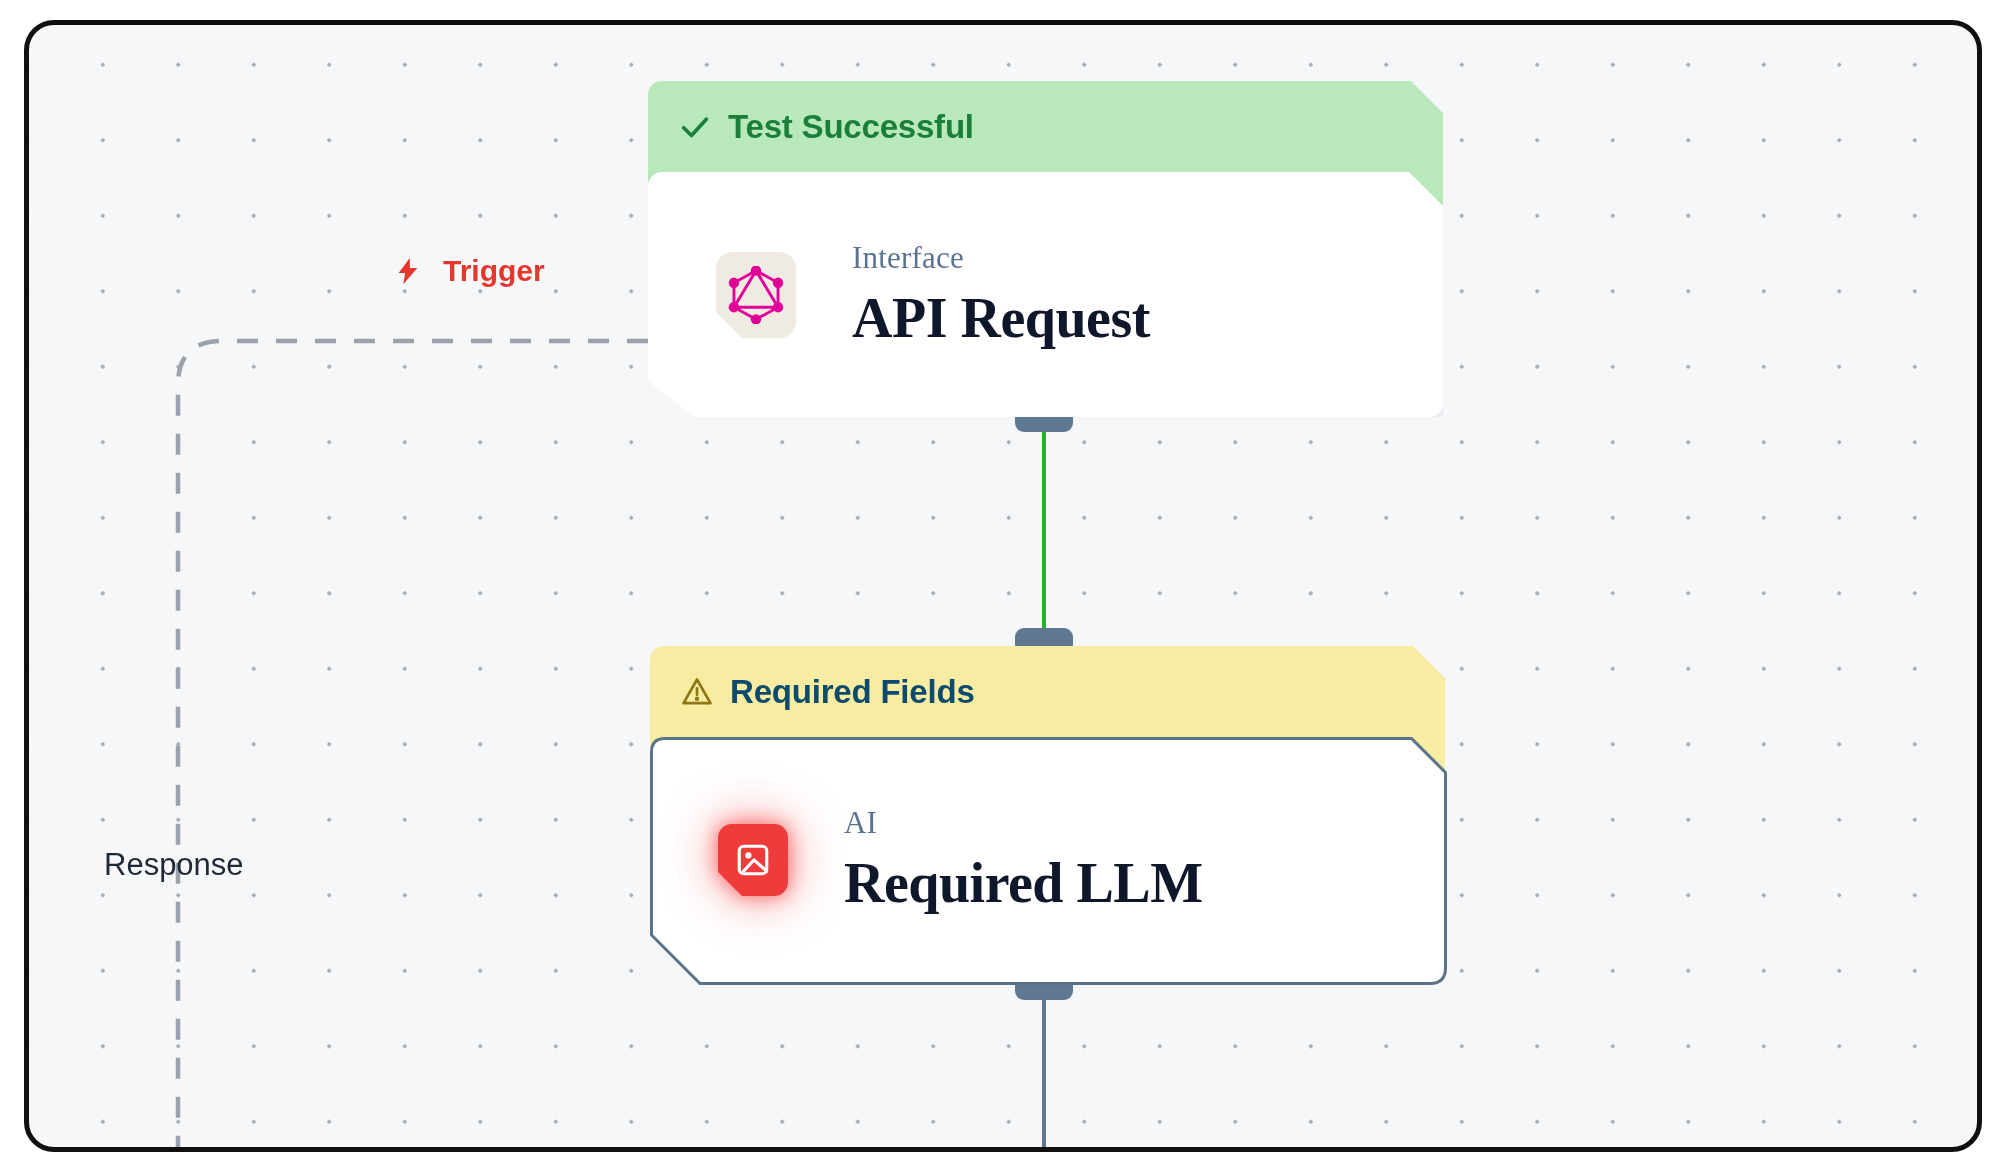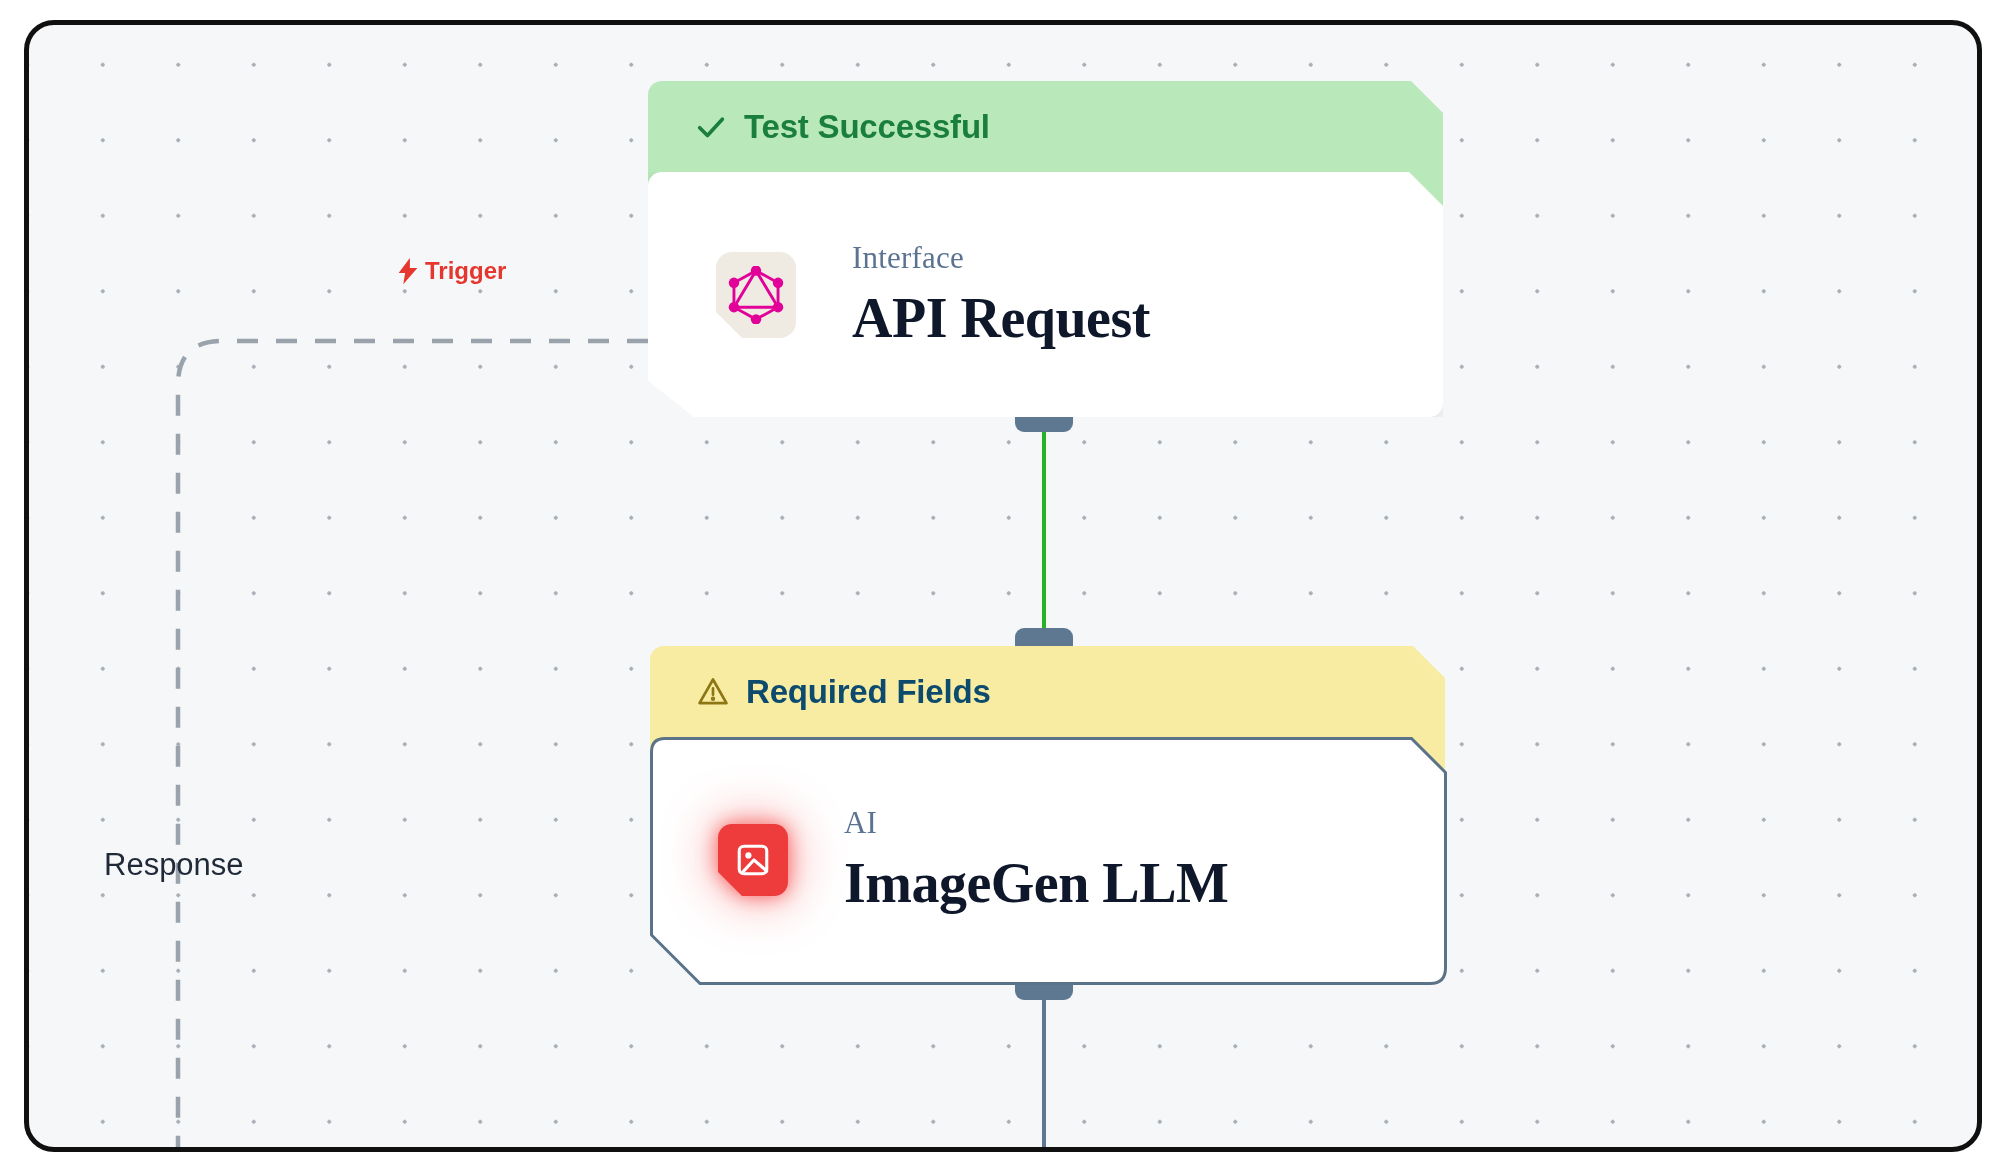--- a/index.html
+++ b/index.html
@@ -9,34 +9,34 @@
   
   .canvas{position:absolute;left:24px;top:20px;width:1948px;height:1122px;
     border:5px solid #101010;border-radius:30px;background-color:#f5f7f9;
     background-image:radial-gradient(circle,#a7aeb6 1.7px,transparent 1.9px);
     background-size:75.5px 75.5px;background-position:36px 2px;}
 
   .edge-layer{position:absolute;left:0;top:0;width:2000px;height:1169px;pointer-events:none;}
 
   
   .edge-label{position:absolute;display:flex;align-items:center;white-space:nowrap;}
-  .trigger-label{left:393px;top:254px;color:#e5372e;font-size:24px;font-weight:700;gap:2px;}
+  .trigger-label{left:393px;top:254px;color:#e5372e;font-size:30px;font-weight:700;gap:20px;}
   .trigger-label .bolt{width:30px;height:34px;display:inline-block;}
   .response-label{left:104px;top:847px;color:#1f2937;font-size:31px;font-weight:400;}
 
   
   .node{position:absolute;width:795px;}
   .node-api{left:648px;top:81px;height:350px;}
   .node-ai{left:650px;top:646px;height:360px;}
 
   .banner{position:absolute;left:0;top:0;width:100%;height:131px;
     border-radius:14px 0 0 0;
     clip-path:polygon(0 0,calc(100% - 32px) 0,100% 32px,100% 100%,0 100%);
     display:flex;align-items:flex-start;}
-  .banner-inner{height:91px;display:flex;align-items:center;gap:16px;padding-left:46px;
+  .banner-inner{height:91px;display:flex;align-items:center;gap:16px;padding-left:30px;
     font-size:33px;font-weight:600;letter-spacing:-0.2px;}
   .banner-green{background:#b9e8ba;}
   .banner-green .banner-inner{color:#1a7f3c;}
   .banner-yellow{background:#f8eca3;}
   .banner-yellow .banner-inner{color:#0c4a6e;}
   .banner-icon{width:34px;height:34px;flex:0 0 auto;}
 
   .card{position:absolute;left:0;top:91px;width:795px;height:245px;background:#ffffff;
     border-radius:14px;
     clip-path:polygon(0 0,calc(100% - 34px) 0,100% 34px,100% 100%,46px 100%,0 calc(100% - 36px));
@@ -151,16 +151,16 @@
       <div class="badge-red">
         <svg viewBox="0 0 48 48" width="44" height="44" fill="none" stroke="#ffffff" stroke-width="3.4" stroke-linecap="round" stroke-linejoin="round">
           <rect x="9" y="9" width="30" height="30" rx="5"></rect>
           <circle cx="19" cy="19" r="3.4" fill="#ffffff" stroke="none"></circle>
           <path d="M13 37 L25 24 L39 36"></path>
         </svg>
       </div>
     </div>
     <div class="text-col">
       <span class="category">AI</span>
-      <span class="title">ImageGen LLM</span>
+      <span class="title">Required LLM</span>
     </div>
   </div>
 </div>
 
 </body></html>

